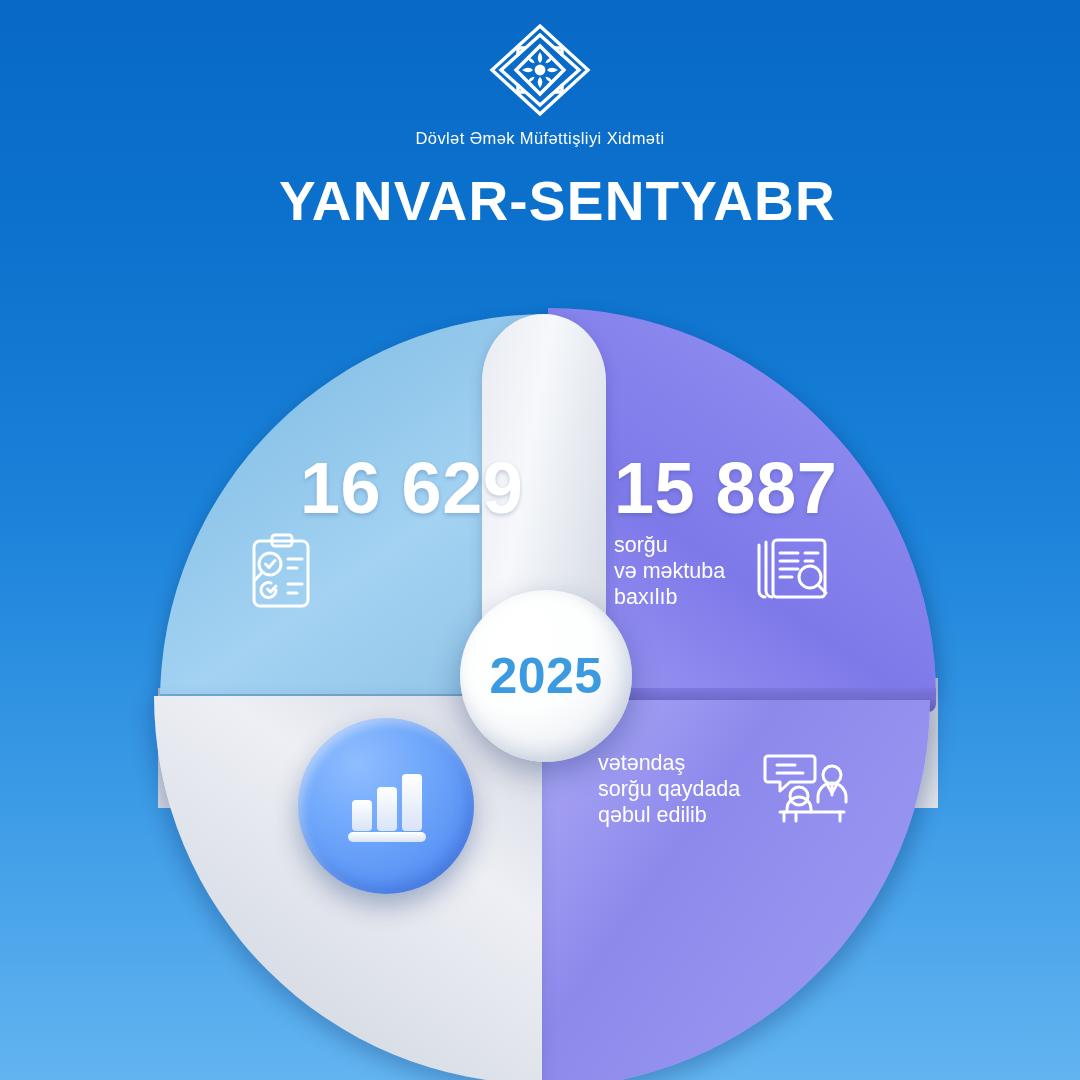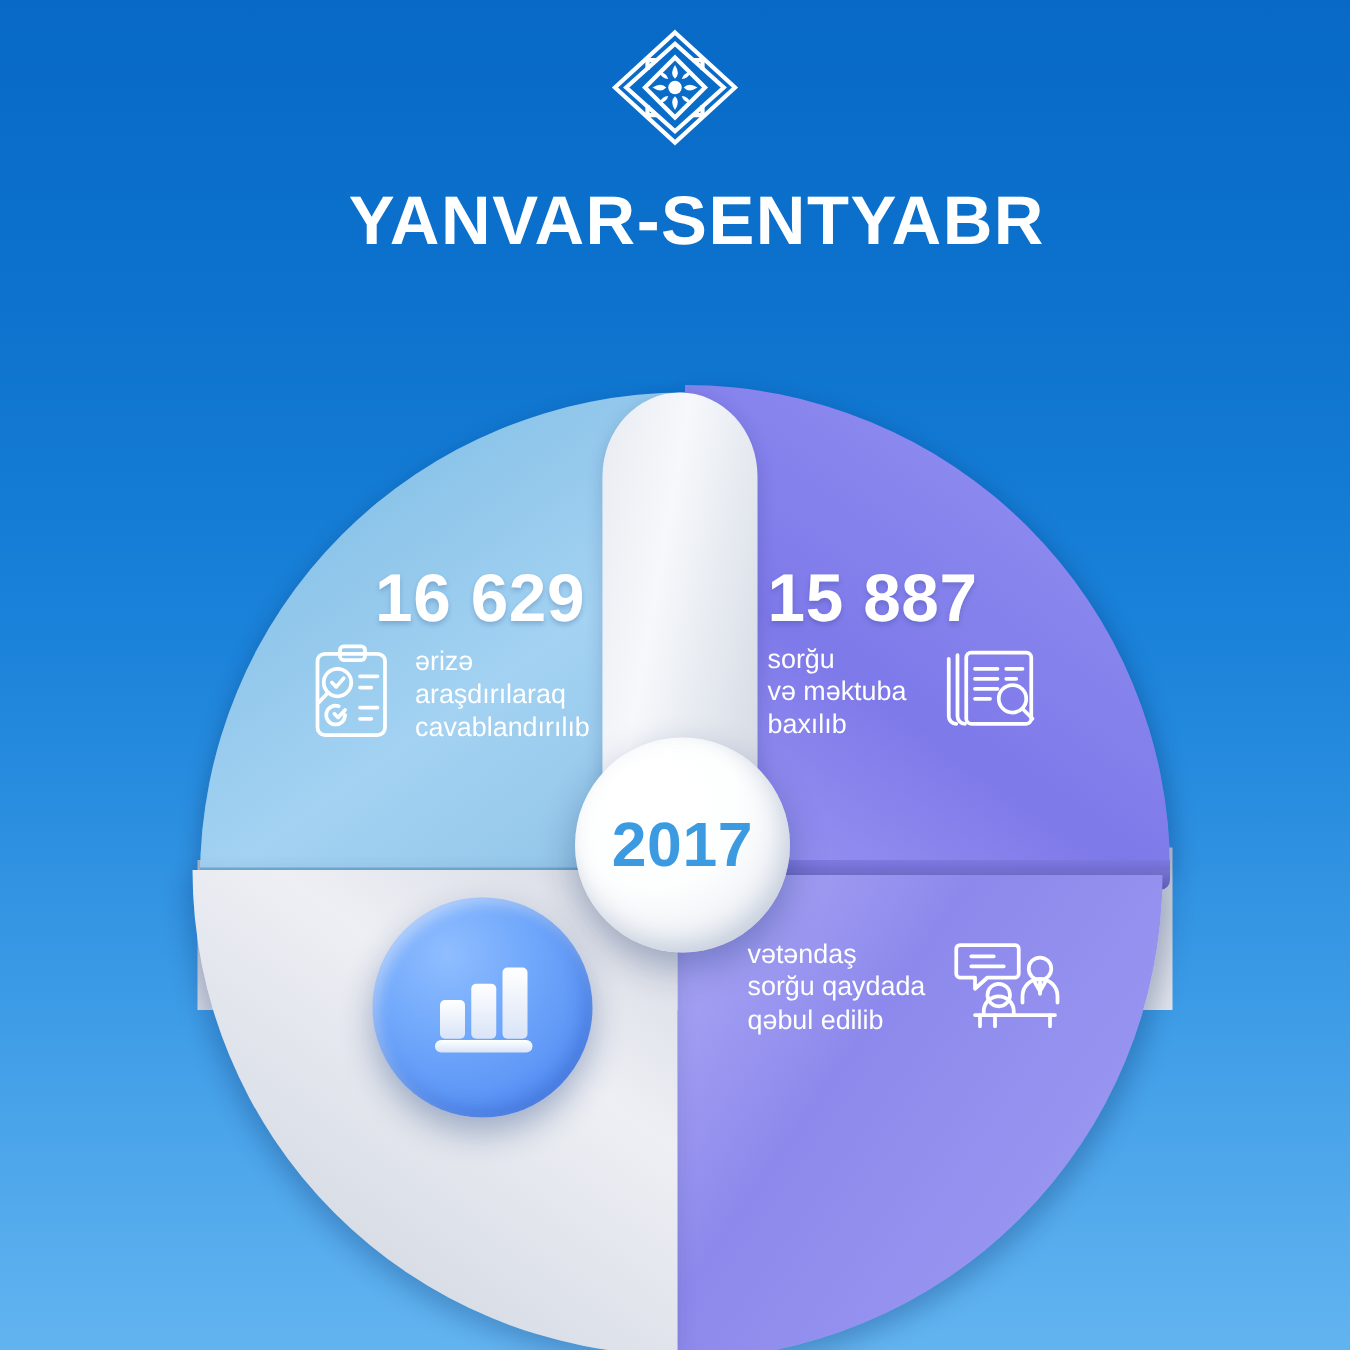--- a/index.html
+++ b/index.html
@@ -115,21 +115,21 @@
     background:radial-gradient(circle at 34% 26%,#8FBDFF 0%,#6FA7FB 40%,#5A93F5 72%,#4E86EE 100%);
     box-shadow:0 12px 26px rgba(0,40,110,.32), inset -5px -7px 14px rgba(40,80,180,.35),
                inset 4px 5px 10px rgba(255,255,255,.45);
     z-index:9;
     display:flex;align-items:center;justify-content:center;
   }
 
   
   .stat{position:absolute;z-index:10;color:#ffffff;}
   .stat-number{
-    font-weight:bold;font-size:54px;line-height:1;letter-spacing:.5px;
+    font-weight:bold;font-size:72px;line-height:1;letter-spacing:.5px;
     text-shadow:0 2px 4px rgba(20,50,110,.22);
   }
   .stat-body{display:flex;align-items:center;gap:10px;margin-top:8px;}
   .stat-label{font-size:21.5px;line-height:1.22;font-weight:400;}
   .stat-icon{flex:0 0 auto;}
 
   #stat-1{left:248px;top:452px;width:300px;}
   #stat-1 .stat-number{margin-left:52px;}
   #stat-2{left:614px;top:452px;width:320px;}
   #stat-3{left:598px;top:742px;width:320px;}
@@ -165,40 +165,41 @@
       </g>
       <g fill="#ffffff">
         <circle cx="30.5" cy="30.5" r="1.5"></circle>
         <circle cx="73.5" cy="30.5" r="1.5"></circle>
         <circle cx="30.5" cy="65.5" r="1.5"></circle>
         <circle cx="73.5" cy="65.5" r="1.5"></circle>
       </g>
     </svg>
   </div>
 
+  <div id="logo-caption">Dövlət Əmək Müfəttişliyi Xidməti</div>
 
   <div id="title-block">
     <div class="title-line">YANVAR-SENTYABR</div>
   </div>
 </div>
 
 <div id="wheel">
 
   <div id="slab-left"></div>
   <div id="slab-right"></div>
 
   <div class="blade" id="blade-tl"></div>
   <div class="blade" id="blade-tr"></div>
   <div class="blade" id="blade-br"></div>
   <div class="blade" id="blade-bl"></div>
 
   <div id="blade-top-center"></div>
 
   <div id="center-sphere">
-    <span id="center-year">2017</span>
+    <span id="center-year">2025</span>
   </div>
 
   <div id="chart-badge">
     <svg width="92" height="84" viewBox="0 0 92 84">
       <defs>
         <linearGradient id="barg" x1="0" y1="0" x2="0" y2="1">
           <stop offset="0%" stop-color="#ffffff"></stop>
           <stop offset="100%" stop-color="#D9E4F7"></stop>
         </linearGradient>
       </defs>
@@ -219,25 +220,20 @@
         <rect x="24" y="3" width="20" height="11" rx="3"></rect>
         <circle cx="22" cy="32" r="11"></circle>
         <path d="M14.5 40 L7 48"></path>
         <path d="M17.5 32 l3.5 3.5 l6-7"></path>
         <path d="M40 27 h14 M40 36 h9"></path>
         <path d="M28 58 a7.5 7.5 0 1 1 -5-7"></path>
         <path d="M19.5 57 l3 3 l5.5-6"></path>
         <path d="M40 52 h14 M40 61 h9"></path>
       </svg>
     </span>
-    <span class="stat-label">
-      <span>ərizə</span><br>
-      <span>araşdırılaraq</span><br>
-      <span>cavablandırılıb</span>
-    </span>
   </div>
 </div>
 
 <div class="stat" id="stat-2">
   <div class="stat-number">15 887</div>
   <div class="stat-body">
     <span class="stat-label">
       <span>sorğu</span><br>
       <span>və məktuba</span><br>
       <span>baxılıb</span>

